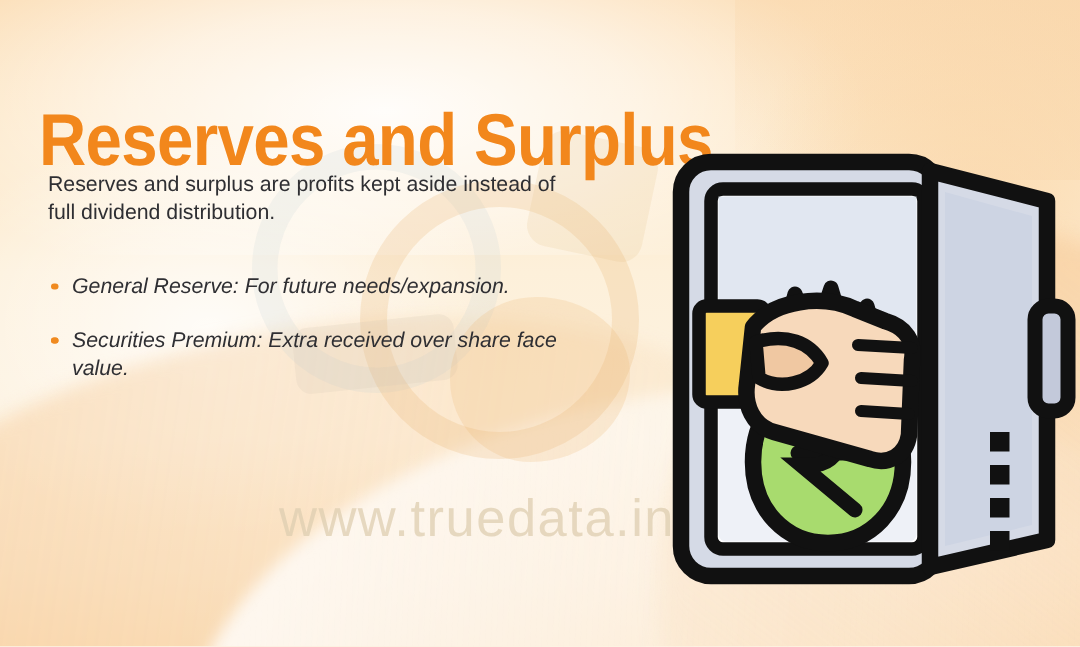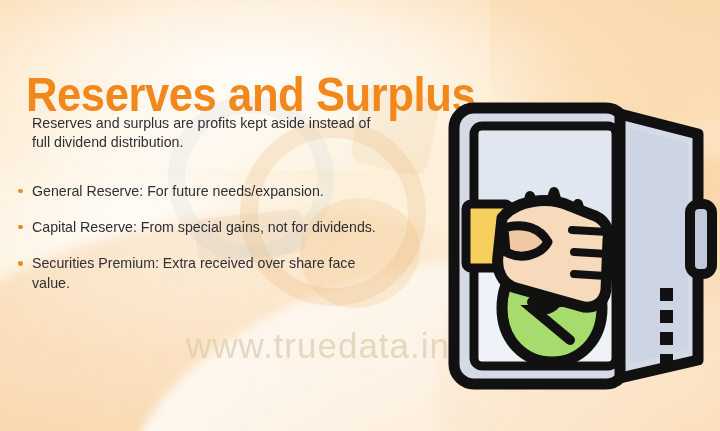--- a/index.html
+++ b/index.html
@@ -183,22 +183,23 @@
   .intro {
     margin: 0 0 29px 32px;
     font-size: 14.2px;
     line-height: 1.36;
     color: #2f2f33;
     font-weight: 400;
     max-width: 346px;
   }
   .bullets {
     list-style: none;
-    margin: 0;
+    margin: 16px;
     padding: 0;
+    font-style: italic;
   }
   .bullet {
     position: relative;
     margin: 0 0 17px 18px;
     padding-left: 14px;
     font-size: 14.2px;
     line-height: 1.36;
     color: #2f2f33;
     max-width: 352px;
   }
@@ -248,21 +249,20 @@
 
   <div class="content">
     <p class="intro">Reserves and surplus are profits kept aside instead of full dividend distribution.</p>
     <ul class="bullets">
       <li class="bullet">
         <span class="dot"></span>
         <span>General Reserve: For future needs/expansion.</span>
       </li>
       <li class="bullet">
         <span class="dot"></span>
-        <span>Capital Reserve: From special gains, not for dividends.</span>
       </li>
       <li class="bullet">
         <span class="dot"></span>
         <span>Securities Premium: Extra received over share face value.</span>
       </li>
     </ul>
   </div>
 
   <div class="safe-wrap">
     <svg width="276" height="292" viewBox="0 0 276 292" xmlns="http://www.w3.org/2000/svg">

